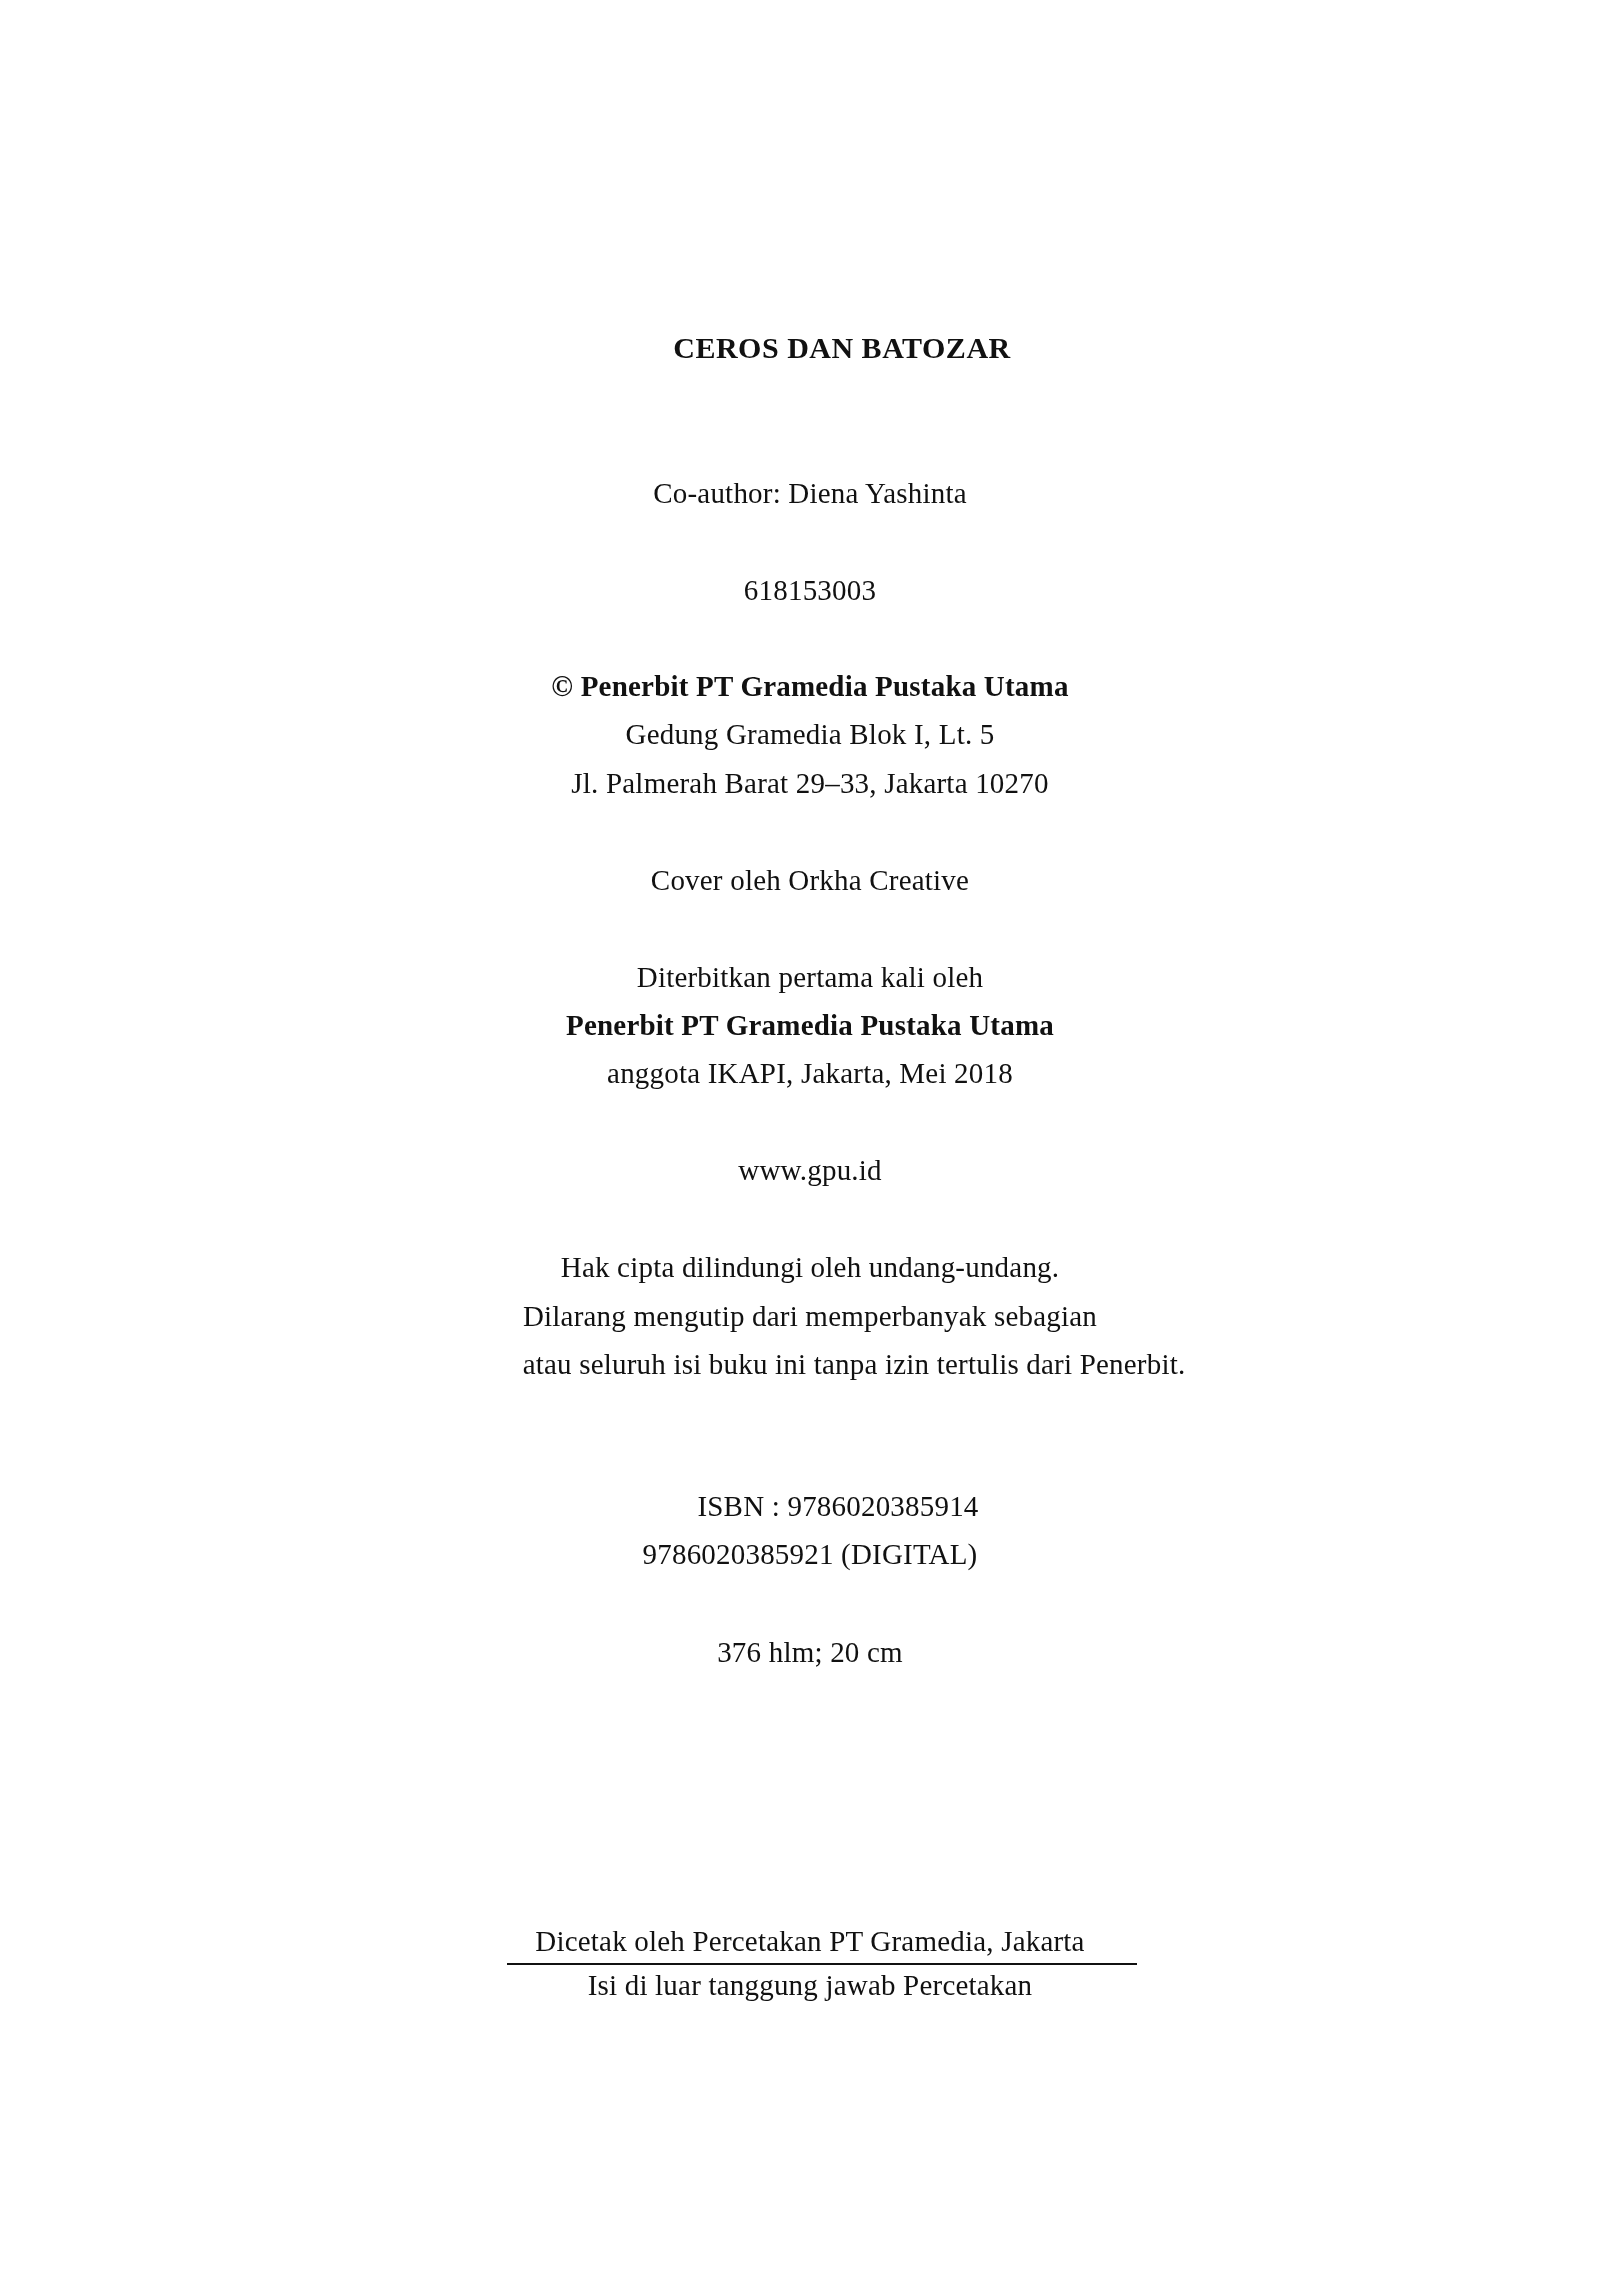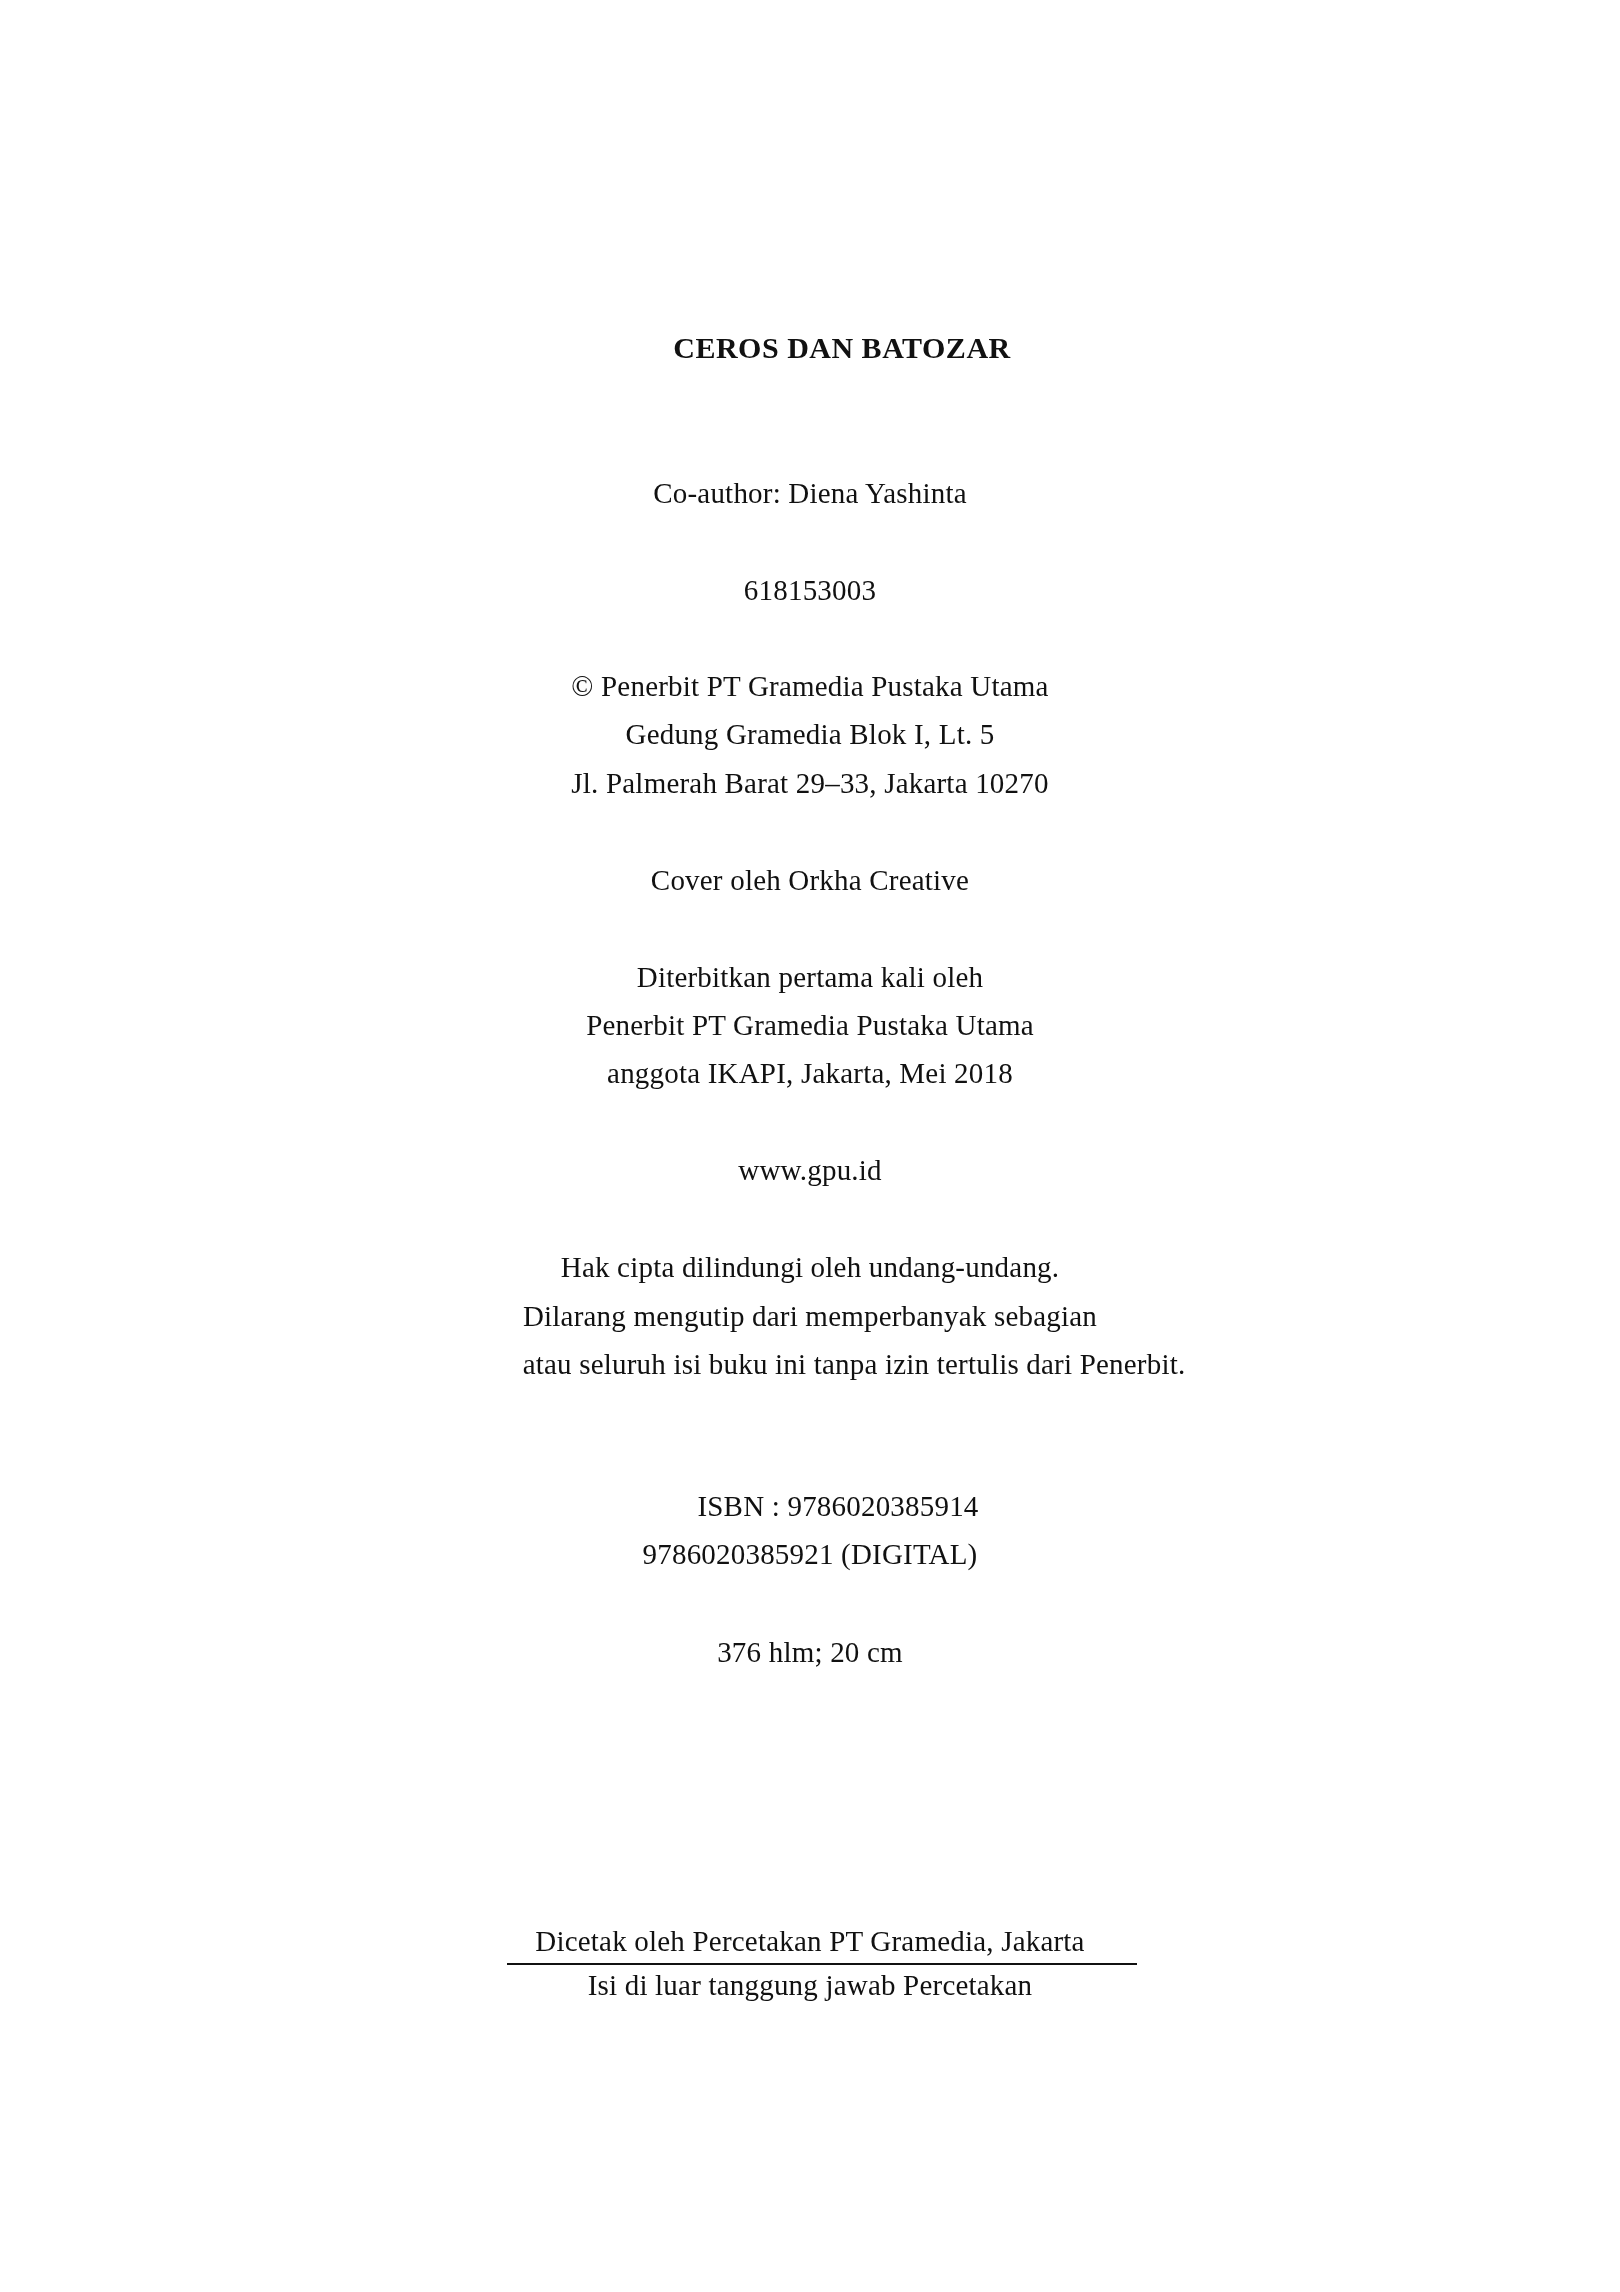--- a/index.html
+++ b/index.html
@@ -52,30 +52,30 @@
 
 <div class="page">
 
   <div class="line title" style="top:330px;">CEROS DAN BATOZAR</div>
 
   <div class="line" style="top:476px;">Co-author: Diena Yashinta</div>
 
   <div class="line" style="top:573px;">618153003</div>
 
   <div>
-    <div class="line" style="top:669px;">© Penerbit PT Gramedia Pustaka Utama</div>
+    <div class="line" style="top:669px;font-weight:bold;">© Penerbit PT Gramedia Pustaka Utama</div>
     <div class="line" style="top:717px;">Gedung Gramedia Blok I, Lt. 5</div>
     <div class="line" style="top:766px;">Jl. Palmerah Barat 29–33, Jakarta 10270</div>
   </div>
 
   <div class="line" style="top:863px;">Cover oleh Orkha Creative</div>
 
   <div>
     <div class="line" style="top:960px;">Diterbitkan pertama kali oleh</div>
-    <div class="line" style="top:1008px;">Penerbit PT Gramedia Pustaka Utama</div>
+    <div class="line" style="top:1008px;font-weight:bold;">Penerbit PT Gramedia Pustaka Utama</div>
     <div class="line" style="top:1056px;">anggota IKAPI, Jakarta, Mei 2018</div>
   </div>
 
   <div class="line" style="top:1153px;">www.gpu.id</div>
 
   <div>
     <div class="line" style="top:1250px;">Hak cipta dilindungi oleh undang-undang.</div>
     <div class="line" style="top:1299px;">Dilarang mengutip dari memperbanyak sebagian</div>
     <div class="line" style="top:1347px;padding-left:44px;">atau seluruh isi buku ini tanpa izin tertulis dari Penerbit.</div>
   </div>

